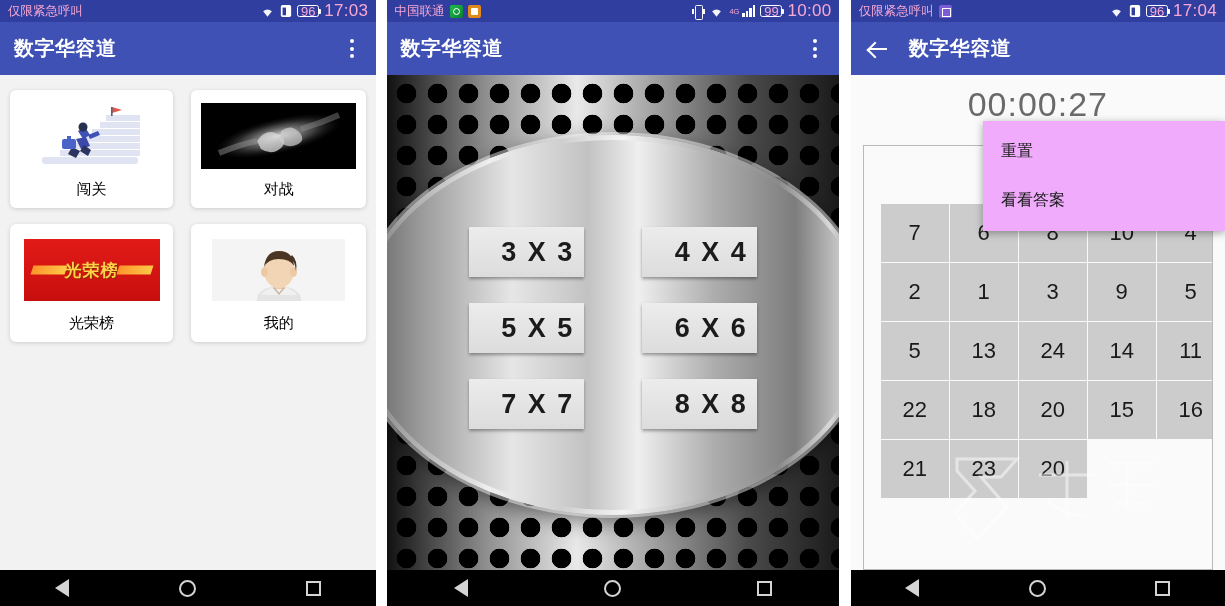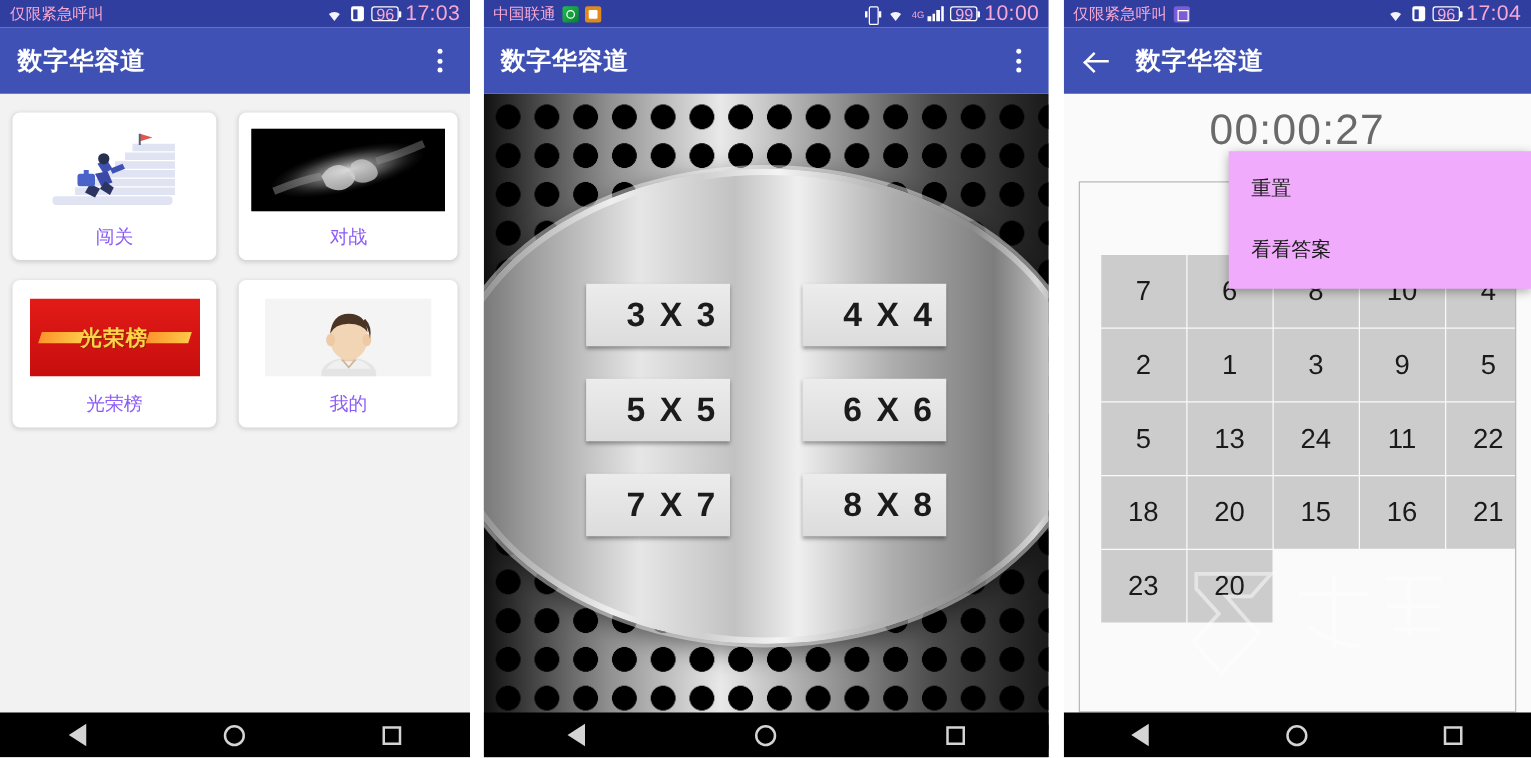--- a/index.html
+++ b/index.html
@@ -67,21 +67,21 @@
   .kebab i { width: 4px; height: 4px; border-radius:50%; background:#fff; display:block; }
 
   
   .p1body { background: #f2f2f2; height: 531px; padding: 15px 10px; }
   .cardgrid { display: grid; grid-template-columns: 1fr 1fr; gap: 16px 18px; }
   .card {
     background: #fff; border-radius: 6px; box-shadow: 0 1px 4px rgba(0,0,0,.16);
     padding: 12px 10px 9px; display:flex; flex-direction:column; align-items:center;
   }
   .card .thumb { width: 100%; height: 68px; display:flex; align-items:center; justify-content:center; overflow:hidden; }
-  .card .caption { margin-top: 10px; font-size: 15px; color: #8b5cf6; }
+  .card .caption { margin-top: 10px; font-size: 15px; color: #000000; }
 
   .thumb-stairs { background:#fff; }
   .thumb-fists { background:#000; width: 155px; height: 66px; position: relative; }
   .thumb-honor { background: linear-gradient(180deg,#e21b17,#c70e0d); width: 136px; height: 62px; position:relative; display:flex; align-items:center; justify-content:center; }
   .honor-text { color:#ffd24a; font-size: 17px; font-weight: 800; text-shadow: 1px 1px 0 #8c2a00; letter-spacing:1px; }
   .honor-rib { position:absolute; top:50%; width:34px; height:9px; background:linear-gradient(90deg,#ff9a2e,#ffd24a); transform: translateY(-50%) skewX(-18deg); opacity:.95; }
   .honor-rib.l { left: 8px; } .honor-rib.r { right: 8px; }
   .thumb-avatar { background:#f4f4f4; width: 133px; height: 62px; display:flex; align-items:flex-end; justify-content:center; }
 
   
@@ -385,20 +385,21 @@
           <div class="tile">10</div>
           <div class="tile">4</div>
           <div class="tile">2</div>
           <div class="tile">1</div>
           <div class="tile">3</div>
           <div class="tile">9</div>
           <div class="tile">5</div>
           <div class="tile">5</div>
           <div class="tile">13</div>
           <div class="tile">24</div>
+          <div class="tile">14</div>
           <div class="tile">11</div>
           <div class="tile">22</div>
           <div class="tile">18</div>
           <div class="tile">20</div>
           <div class="tile">15</div>
           <div class="tile">16</div>
           <div class="tile">21</div>
           <div class="tile">23</div>
           <div class="tile">20</div>
           <div class="tile empty"></div>

